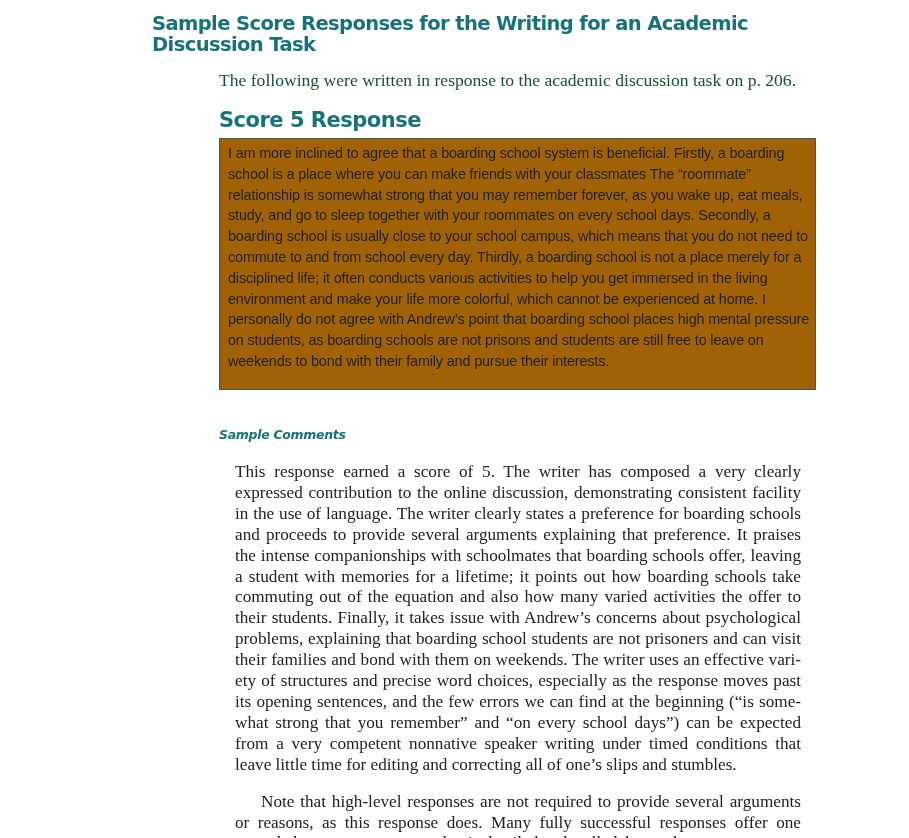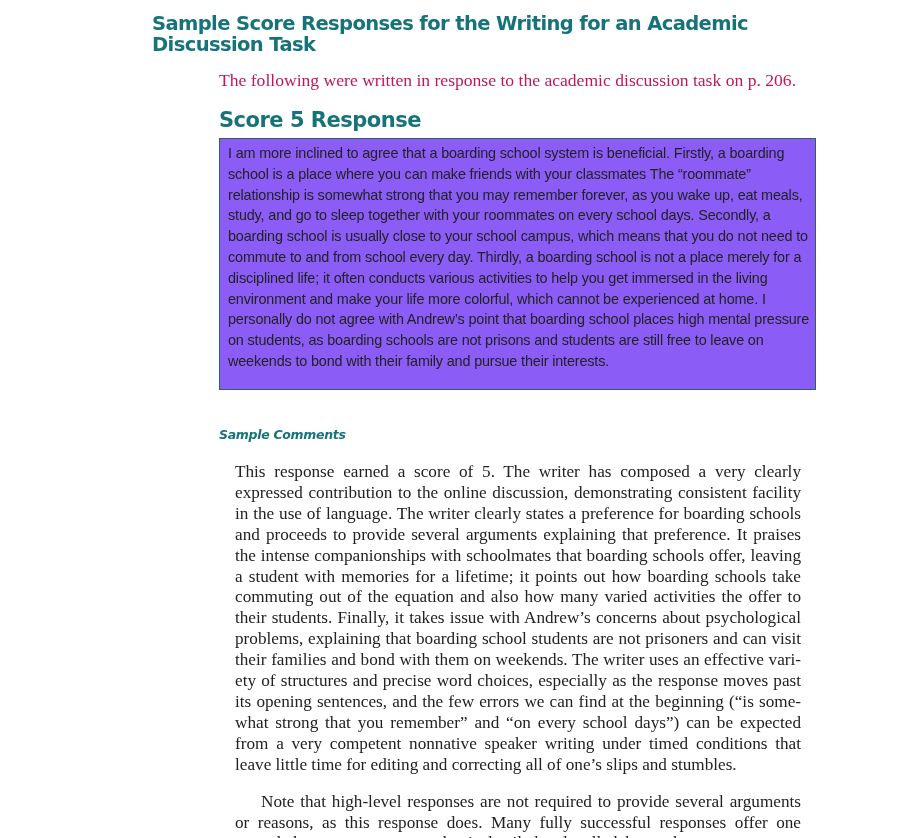--- a/index.html
+++ b/index.html
@@ -8,31 +8,31 @@
     color: #222222;
   }
   .title {
     position: absolute; left: 152px; top: 13px; width: 640px;
     font-family: "DejaVu Sans", sans-serif; font-weight: bold;
     font-size: 19.5px; line-height: 21px; color: #17737a; letter-spacing: -0.6px;
     margin: 0;
   }
   .intro {
     position: absolute; left: 219px; top: 69px; width: 600px;
-    font-family: "Liberation Serif", serif; font-size: 17.6px; line-height: 22px; color: #be185d;
+    font-family: "Liberation Serif", serif; font-size: 17.6px; line-height: 22px; color: #14532d;
     margin: 0; white-space: nowrap;
   }
   .subhead {
     position: absolute; left: 219px; top: 109px;
     font-family: "DejaVu Sans", sans-serif; font-weight: bold; font-size: 21px; line-height: 22px;
     color: #17737a; letter-spacing: -0.5px; margin: 0;
   }
   .response-box {
     position: absolute; left: 219px; top: 138px; width: 587px; height: 246px;
-    border: 1.5px solid #2f5f63; background: #8b5cf6;
+    border: 1.5px solid #2f5f63; background: #a16207;
     padding: 4px 0 0 8px; box-sizing: content-box;
   }
   .response-text {
     font-family: "Liberation Sans", sans-serif; font-size: 14.4px; line-height: 20.8px; color: #222;
     margin: 0; letter-spacing: -0.15px; width: 582px;
   }
   .rater-label {
     position: absolute; left: 219px; top: 426px;
     font-family: "DejaVu Sans", sans-serif; font-weight: bold; font-style: italic;
     font-size: 12.5px; line-height: 18px; color: #17737a; letter-spacing: -0.3px; margin: 0;

